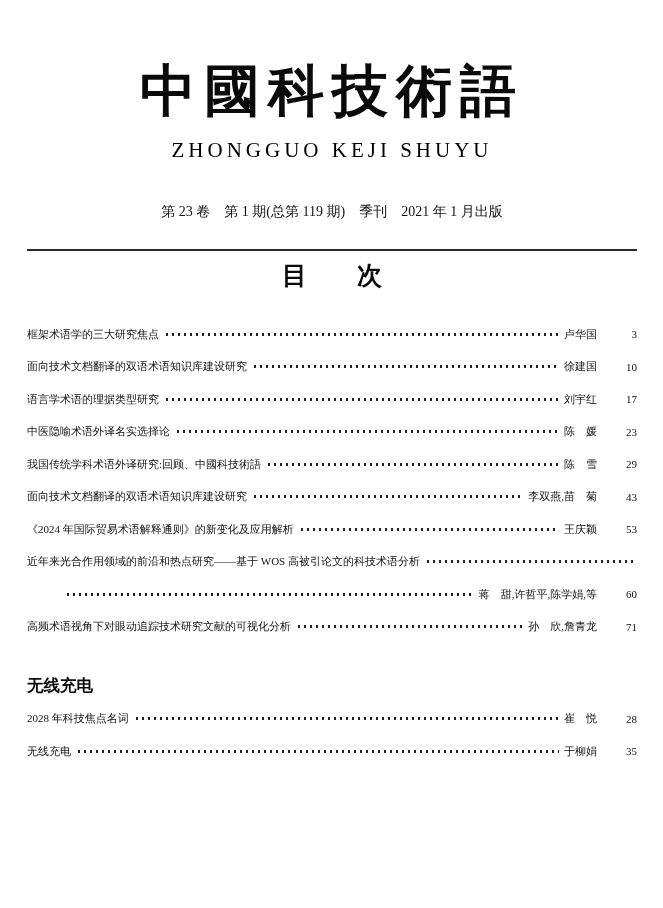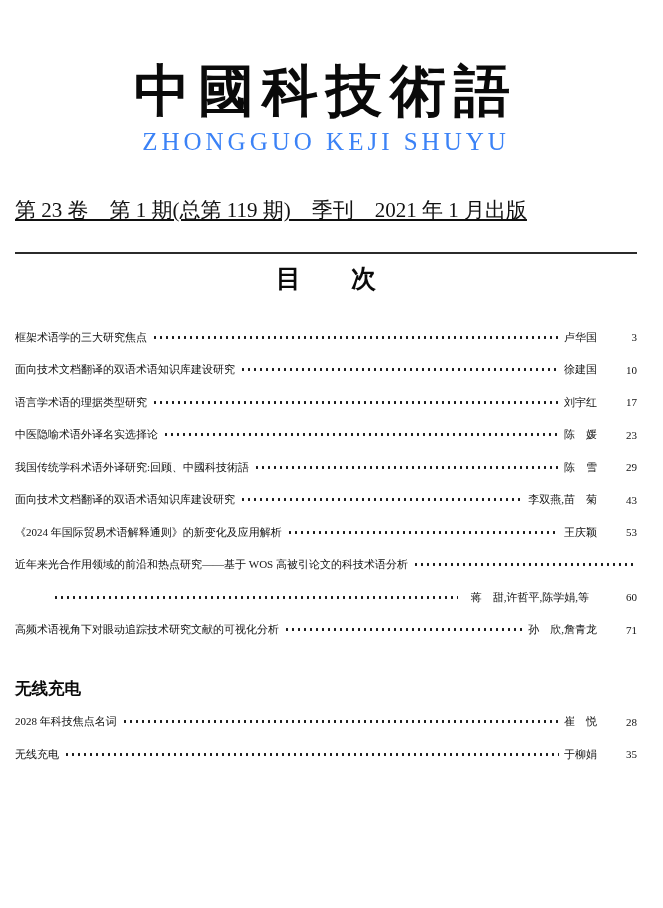--- a/index.html
+++ b/index.html
@@ -7,49 +7,49 @@
     padding: 0;
     background: #ffffff;
   }
   .page {
     position: relative;
     width: 663px;
     height: 908px;
     margin: 0 auto;
     background: #ffffff;
     box-sizing: border-box;
-    padding: 0 26px 0 15px;
+    padding: 0 26px 0 27px;
     overflow: hidden;
     font-family: "Liberation Serif", "DejaVu Serif", serif;
     color: #111111;
   }
   
   .cn-title {
     margin-top: 56px;
     text-align: center;
     font-size: 56px;
     line-height: 1.25;
     font-weight: 900;
     letter-spacing: 8px;
     color: #0a0a0a;
     font-family: "Liberation Serif", "DejaVu Serif", serif;
   }
   .pinyin {
-    margin-top: 2px;
-    text-align: center;
-    font-size: 25px;
+    margin-top: 12px;
+    text-align: center;
+    font-size: 21px;
     letter-spacing: 4px;
-    color: #3b82f6;
+    color: #000000;
     font-family: "Liberation Serif", "DejaVu Serif", serif;
   }
   .issue-line {
     margin-top: 40px;
-    font-size: 21px;
+    text-align: center;
+    font-size: 14px;
     color: #111111;
-    text-decoration: underline;
   }
   .rule {
     margin-top: 28px;
     border: 0;
     border-top: 2px solid #2b2b2b;
     height: 0;
   }
   
   .contents-heading {
     text-align: center;
@@ -90,21 +90,20 @@
     text-align: right;
   }
   .pageno {
     flex: 0 0 auto;
     width: 28px;
     margin-left: 12px;
     text-align: right;
   }
   .cont-row {
     padding-left: 33px;
-    gap: 8px;
   }
   
   .section-heading {
     margin-top: 27px;
     height: 32.5px;
     display: flex;
     align-items: center;
     font-size: 16.5px;
     font-weight: bold;
     color: #0a0a0a;

